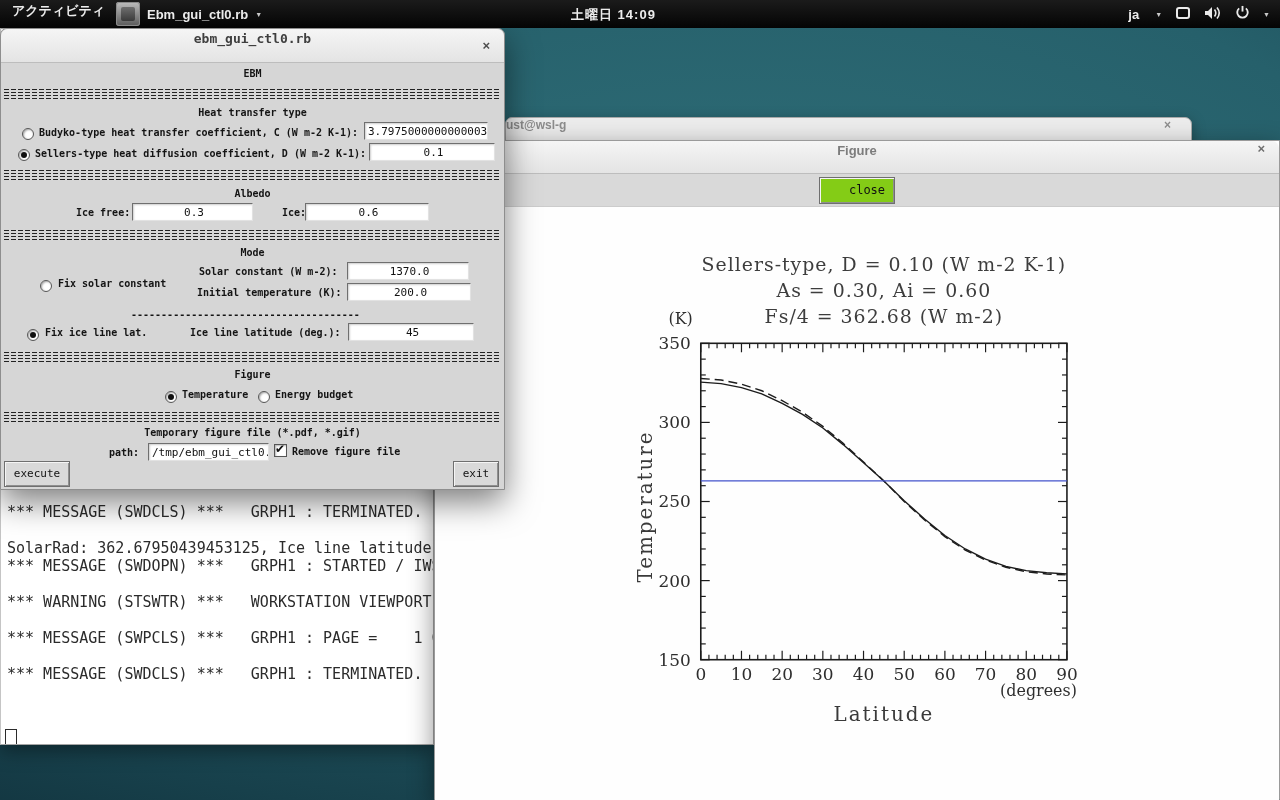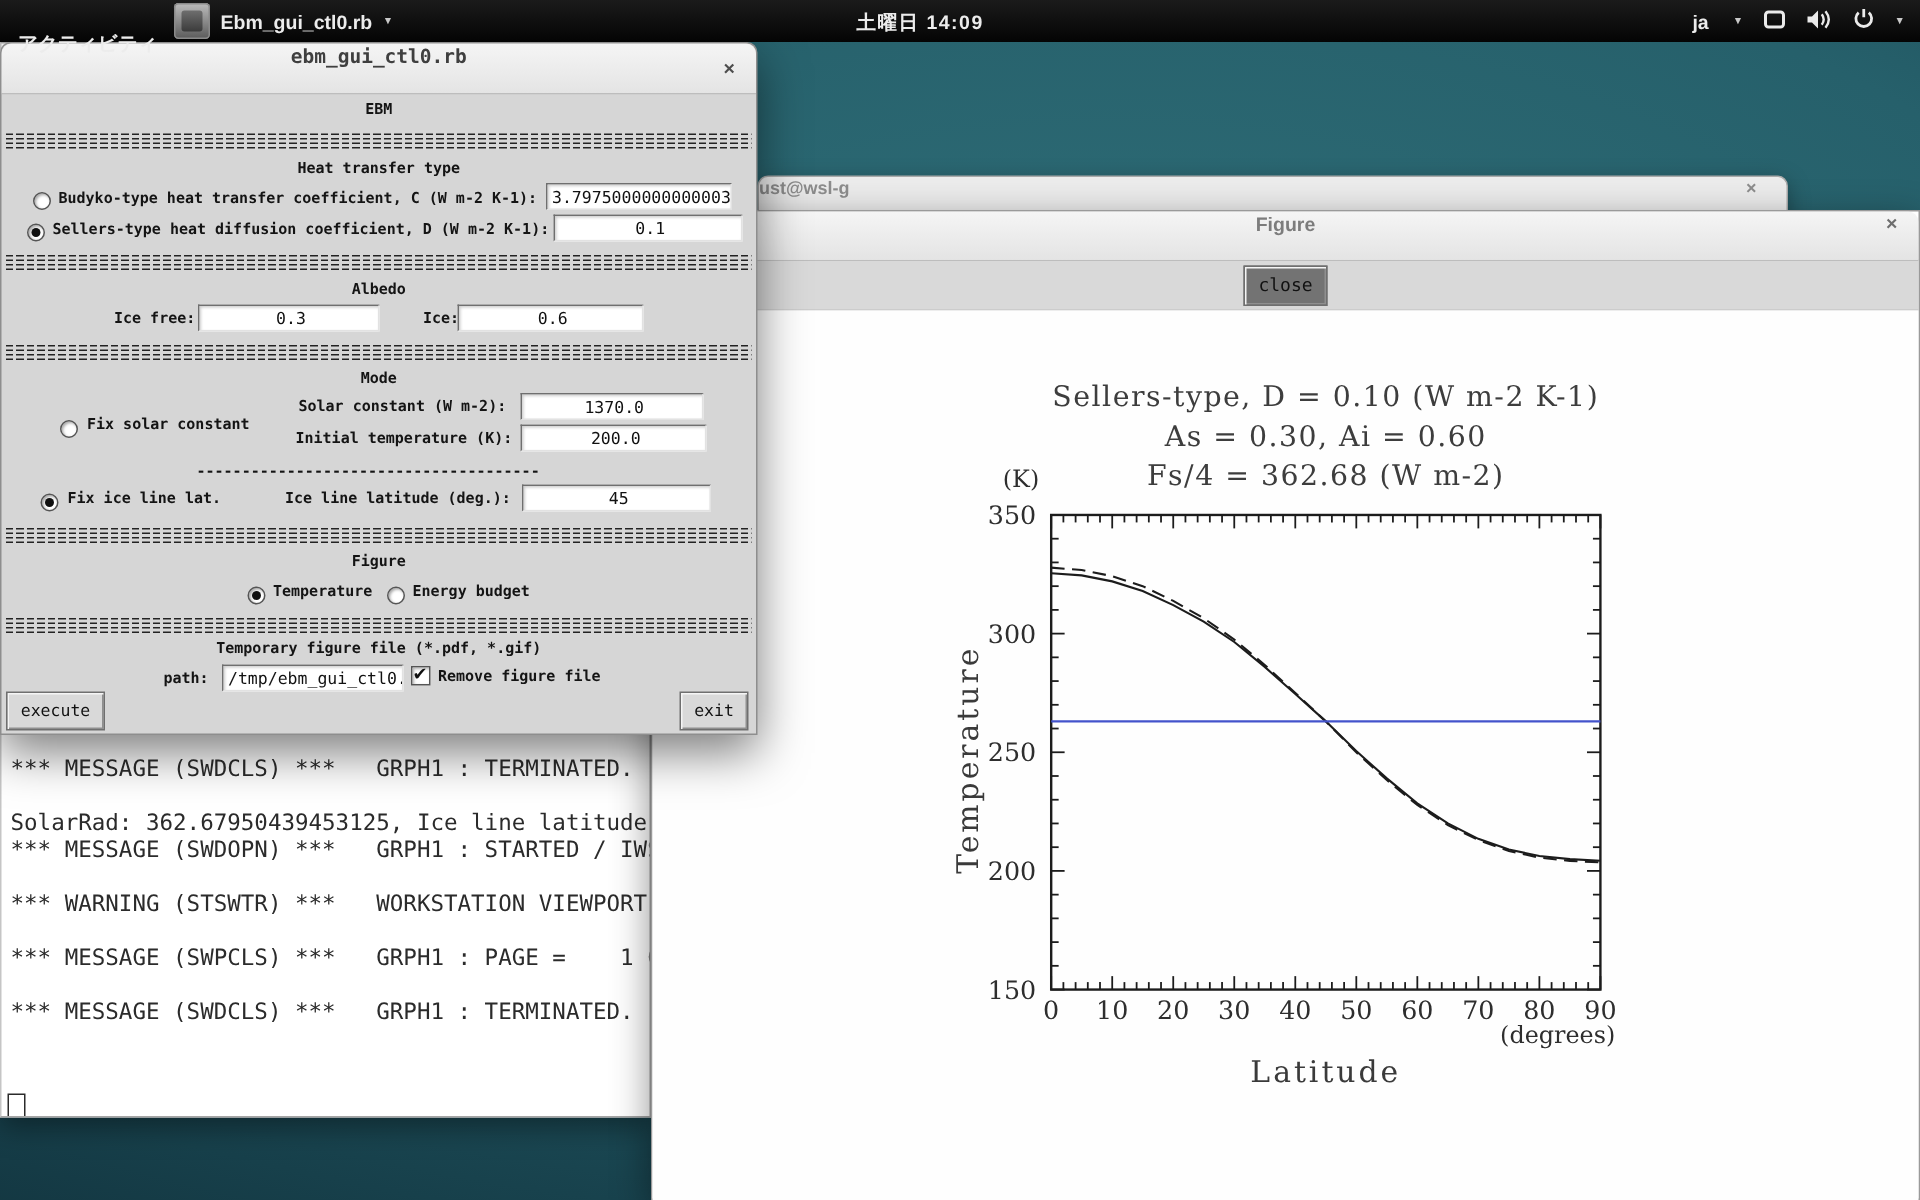--- a/index.html
+++ b/index.html
@@ -11,21 +11,21 @@
   .desktop{
     position:absolute;left:0;top:28px;width:1280px;height:772px;
     background:radial-gradient(130% 100% at 58% 30%, #2f6e78 0%, #26606b 40%, #17404b 75%, #0d2731 100%);
   }
   
   .topbar{
     position:absolute;left:0;top:0;width:1280px;height:28px;z-index:50;
     background:linear-gradient(#1b1b1b,#040404);color:#ececec;
     font:700 13px "Liberation Sans",sans-serif;
   }
-  .topbar .activities{position:absolute;left:12px;top:20px;}
+  .topbar .activities{position:absolute;left:12px;top:2px;}
   .appmenu{position:absolute;left:116px;top:1px;height:26px;display:flex;align-items:center;gap:7px;}
   .appicon{width:24px;height:24px;border-radius:3px;background:linear-gradient(#bdbdbd,#5a5a5a);
     box-shadow:inset 0 0 0 1px #8a8a8a;position:relative;}
   .appicon::after{content:"";position:absolute;inset:5px;background:linear-gradient(#6e6e6e,#3b3b3b);border-radius:2px;}
   .caret{font-size:7px;color:#c9c9c9;}
   .clock{position:absolute;left:571px;top:6px;letter-spacing:1px;text-align:center;}
   .tr-right{position:absolute;right:10px;top:0;height:28px;display:flex;align-items:center;gap:13px;}
   .tr-ja{display:flex;align-items:center;gap:16px;}
   
   .titlebar{
@@ -53,22 +53,22 @@
   .term-cursor{position:absolute;left:4px;top:700px;width:10px;height:15px;border:1px solid #2b2b2b;background:#fff;}
   
   .figwin{
     position:absolute;left:434px;top:140px;width:846px;height:660px;z-index:4;
     background:#ffffff;border:1px solid #9a9a9a;box-sizing:border-box;border-radius:7px 0 0 0;
     box-shadow:0 8px 26px rgba(0,0,0,.45);
   }
   .fig-strip{height:32px;background:#d9d9d9;border-bottom:1px solid #cccccc;position:relative;}
   .fig-close-btn{
     position:absolute;left:50%;transform:translateX(-50%);top:3px;width:54px;height:25px;
-    background:#737373;border:1px solid #6f6f6f;box-shadow:inset 1px 1px 0 #f5f5f5, inset -1px -1px 0 #8f8f8f;
-    font:12px "DejaVu Sans Mono",monospace;color:#111;text-align:center;line-height:24px;
+    background:#84cc16;border:1px solid #6f6f6f;box-shadow:inset 1px 1px 0 #f5f5f5, inset -1px -1px 0 #8f8f8f;
+    font:12px "DejaVu Sans Mono",monospace;color:#111;text-align:center;line-height:24px;padding-left:20px;
   }
   .fig-plot{position:relative;width:844px;height:593px;background:#fefefe;}
   #chart-svg text{font-family:"DejaVu Serif",serif;fill:#2e2e2e;}
   #chart-svg .tick-label{font-size:17px;}
   #chart-svg .chart-title{font-size:19px;letter-spacing:1px;fill:#3d3d3d;}
   #chart-svg .axis-label{font-size:20px;letter-spacing:2px;fill:#3a3a3a;}
   #chart-svg .axis-unit{font-size:16px;}
   
   .dialog{
     position:absolute;left:0;top:28px;width:505px;height:462px;z-index:10;

